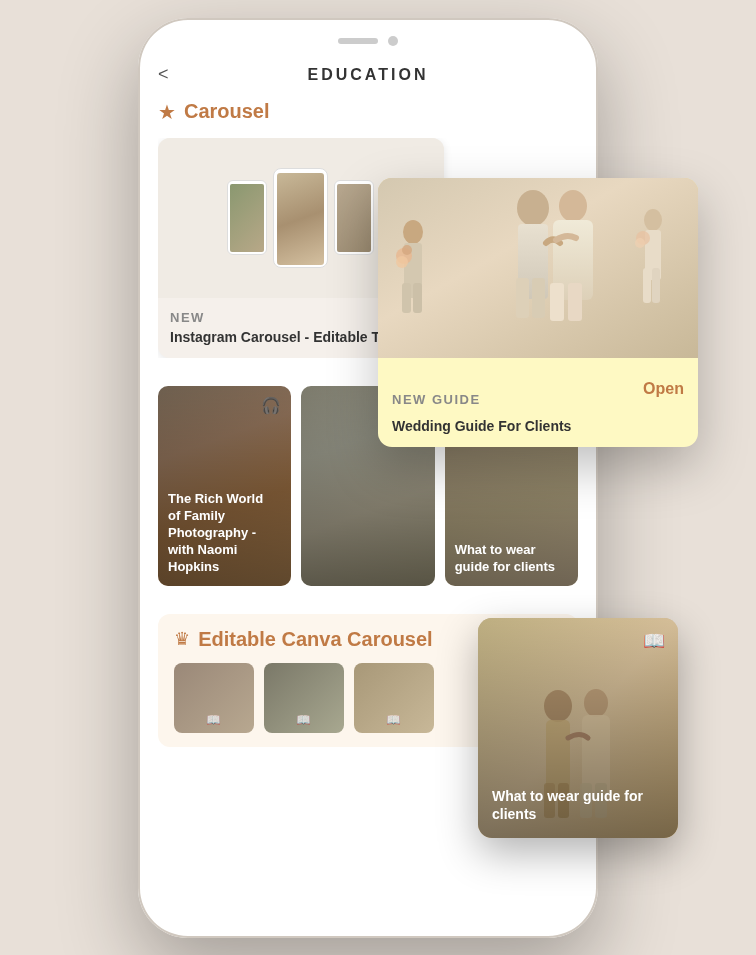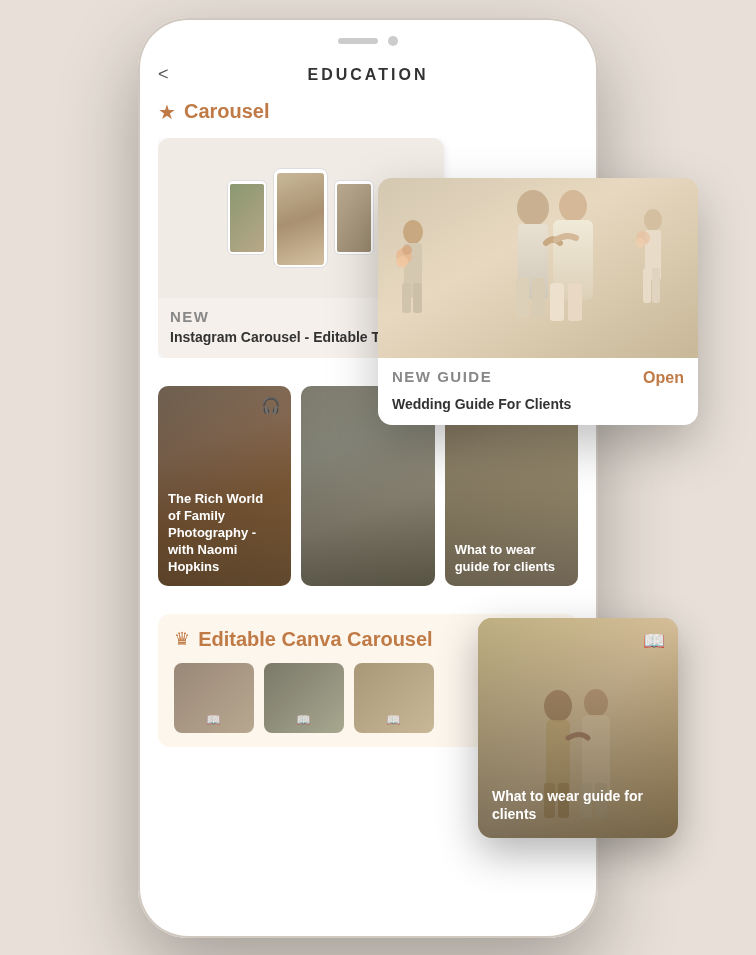--- a/index.html
+++ b/index.html
@@ -173,26 +173,27 @@
       background: linear-gradient(135deg, #b5a898 0%, #7a8870 100%);
       margin: 3px 2px 2px;
       border-radius: 2px;
     }
 
     .featured-card-info {
       padding: 10px 12px 12px;
     }
 
     .card-badge {
-      font-size: 15px;
+      font-size: 13px;
       font-weight: 700;
       letter-spacing: 1.5px;
       color: #888;
       text-transform: uppercase;
       margin-bottom: 4px;
+      margin-top: 24px;
     }
 
     .card-action {
       float: right;
       font-size: 16px;
       color: #c07a45;
       font-weight: 600;
     }
 
     .card-title {
@@ -357,21 +358,21 @@
       font-weight: 700;
       line-height: 1.3;
     }
 
     
     .wedding-card-overlay {
       position: absolute;
       right: -80px;
       top: 160px;
       width: 320px;
-      background: #ffffff;
+      background: #fef9c3;
       border-radius: 14px;
       overflow: hidden;
       box-shadow: 0 20px 50px rgba(0,0,0,0.25);
       z-index: 5;
     }
 
     .wedding-photo {
       width: 100%;
       height: 180px;
       background: linear-gradient(135deg, #d4c4a8 0%, #e8d0b0 20%, #c0a878 40%, #e0c8a0 60%, #d8c090 80%, #c8b080 100%);

